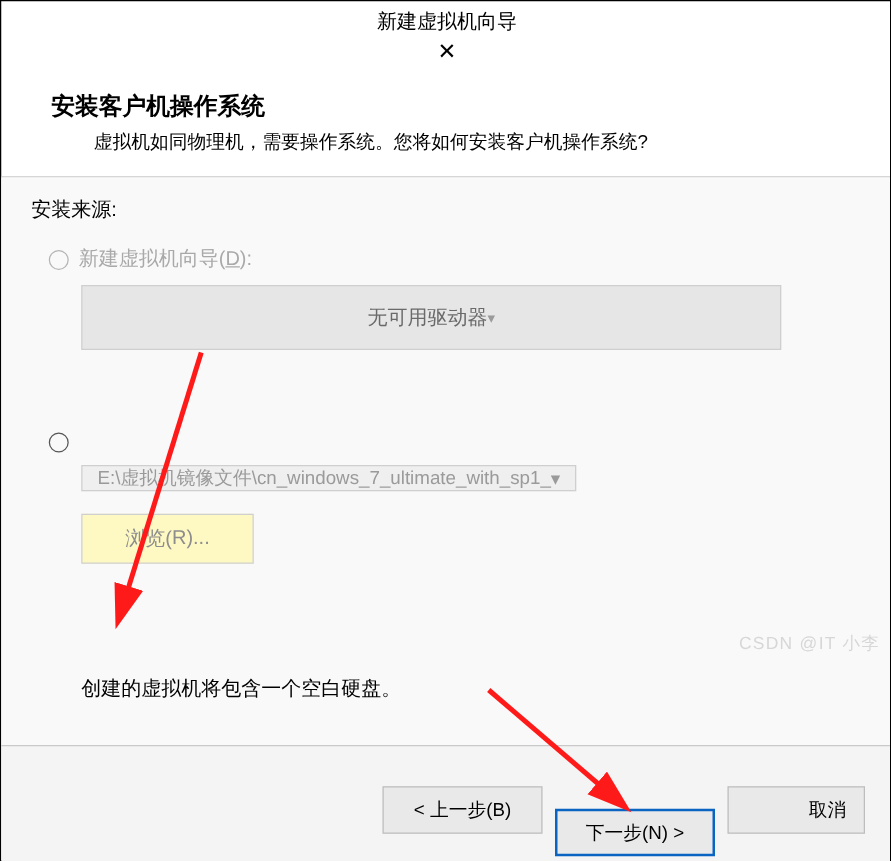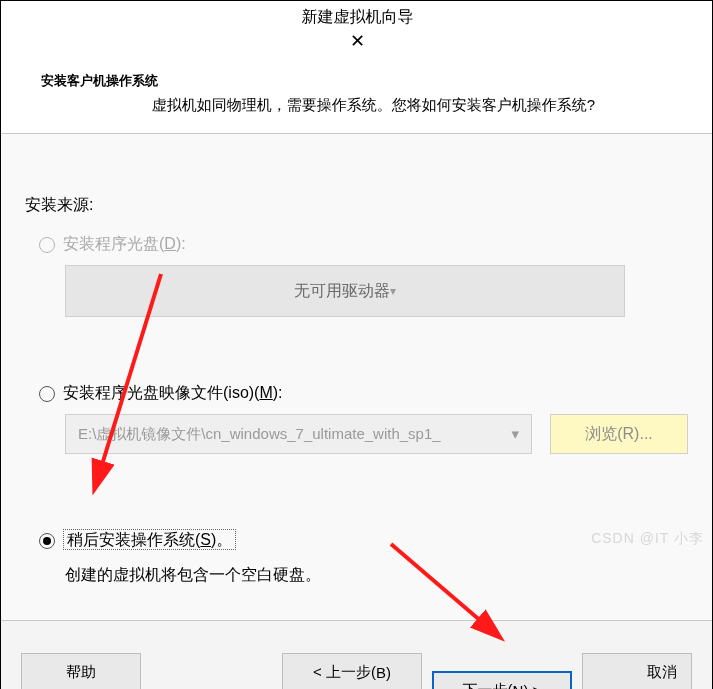--- a/index.html
+++ b/index.html
@@ -29,43 +29,41 @@
   .close-x {
     font-size: 18px;
     padding: 2px 10px;
     cursor: pointer;
   }
   .header {
     padding: 12px 40px 18px 40px;
   }
   .header .heading {
     font-weight: 700;
-    font-size: 13px;
+    font-size: 19px;
     margin-bottom: 6px;
   }
   .header .subheading {
     font-size: 15px;
     padding-left: 34px;
-    text-align: center;
   }
   .divider {
     border: none;
     border-top: 1px solid #c9c9c9;
     margin: 0;
   }
   .body {
     flex: 1;
     background: #f9f9f9;
     padding: 16px 24px 8px 24px;
     position: relative;
   }
   .body-label {
     font-size: 16px;
     margin-bottom: 18px;
-    margin-top: 45px;
   }
   .option-block {
     margin-bottom: 26px;
   }
   .radio-row {
     display: flex;
     align-items: center;
     gap: 8px;
     margin-left: 14px;
   }
@@ -108,20 +106,21 @@
   }
   .dropdown .chev {
     color: #9a9a9a;
     font-size: 12px;
   }
   .iso-row {
     margin: 10px 0 0 40px;
     display: flex;
     gap: 18px;
     align-items: flex-start;
+    flex-direction: column;
   }
   .iso-input {
     flex: 1;
     height: 40px;
     border: 1px solid #cfcfcf;
     background: #efefef;
     color: #9a9a9a;
     display: flex;
     align-items: center;
     justify-content: space-between;
@@ -157,21 +156,21 @@
     border: 1px solid #bdbdbd;
     background: #e9e9e9;
     display: flex;
     align-items: center;
     justify-content: center;
     font-size: 15px;
     cursor: pointer;
     padding: 0 14px;
   }
   .btn.help { width: 120px; }
-  .btn.nav { width: 140px; }
+  .btn.nav { width: 128px; }
   .btn.cancel { width: 110px; justify-content: flex-end; }
   .btn.primary { border: 2px solid #0a64c2; margin-top: 36px; }
   .spacer { flex: 1; }
   .arrow {
     position: absolute;
     pointer-events: none;
   }
   .watermark {
     position: absolute;
     right: 8px;
@@ -198,62 +197,51 @@
 
   <hr class="divider">
 
   <div class="body">
     <div class="body-label">安装来源:</div>
 
     <div class="option-block">
       <div class="radio-row">
         <span class="radio disabled"></span>
         <span class="radio-label disabled">
-          <span>安装程序光盘(</span><span class="ul">D</span><span>):</span>
+          <span>新建虚拟机向导(</span><span class="ul">D</span><span>):</span>
         </span>
       </div>
       <div class="dropdown">
         <span>无可用驱动器</span>
         <span class="chev">▾</span>
       </div>
     </div>
 
     <div style="height:40px"></div>
 
     <div class="option-block">
       <div class="radio-row">
         <span class="radio"></span>
-        <span class="radio-label">
-          <span>安装程序光盘映像文件(iso)(</span><span class="ul">M</span><span>):</span>
-        </span>
       </div>
       <div class="iso-row">
         <div class="iso-input">
           <span>E:\虚拟机镜像文件\cn_windows_7_ultimate_with_sp1_</span>
           <span class="chev">▾</span>
         </div>
         <div class="browse-btn">
           <span>浏览(</span>
             <span class="ul">R</span>
             <span>)...</span>
         </div>
       </div>
     </div>
 
     <div style="height:50px"></div>
 
     <div class="option-block">
-      <div class="radio-row">
-        <span class="radio checked"></span>
-        <span class="radio-label">
-          <span class="dotted-focus">
-            <span>稍后安装操作系统(</span><span class="ul">S</span><span>)。</span>
-          </span>
-        </span>
-      </div>
       <div class="hint">创建的虚拟机将包含一个空白硬盘。</div>
     </div>
 
     <svg class="arrow" style="left:70px; top:130px;" width="110" height="240">
       <defs>
           <marker id="ah1" markerWidth="10" markerHeight="10" refX="6" refY="3" orient="auto">
             <path d="M0,0 L0,6 L9,3 z" fill="#ff1a1a"></path>
           </marker>
         </defs>
       <line x1="90" y1="10" x2="25" y2="220" stroke="#ff1a1a" stroke-width="4" marker-end="url(#ah1)"></line>
@@ -264,23 +252,20 @@
             <path d="M0,0 L0,6 L9,3 z" fill="#ff1a1a"></path>
           </marker>
         </defs>
       <line x1="10" y1="10" x2="115" y2="100" stroke="#ff1a1a" stroke-width="4" marker-end="url(#ah2)"></line>
     </svg>
 
     <div class="watermark">CSDN @IT 小李</div>
   </div>
 
   <div class="footer">
-    <div class="btn help">
-      <span>帮助</span>
-    </div>
     <div class="spacer"></div>
     <div class="btn nav">
       <span>&lt; 上一步(</span>
         <span class="ul">B</span>
         <span>)</span>
     </div>
     <div class="btn nav primary">
       <span>下一步(</span>
         <span class="ul">N</span>
         <span>) &gt;</span>

